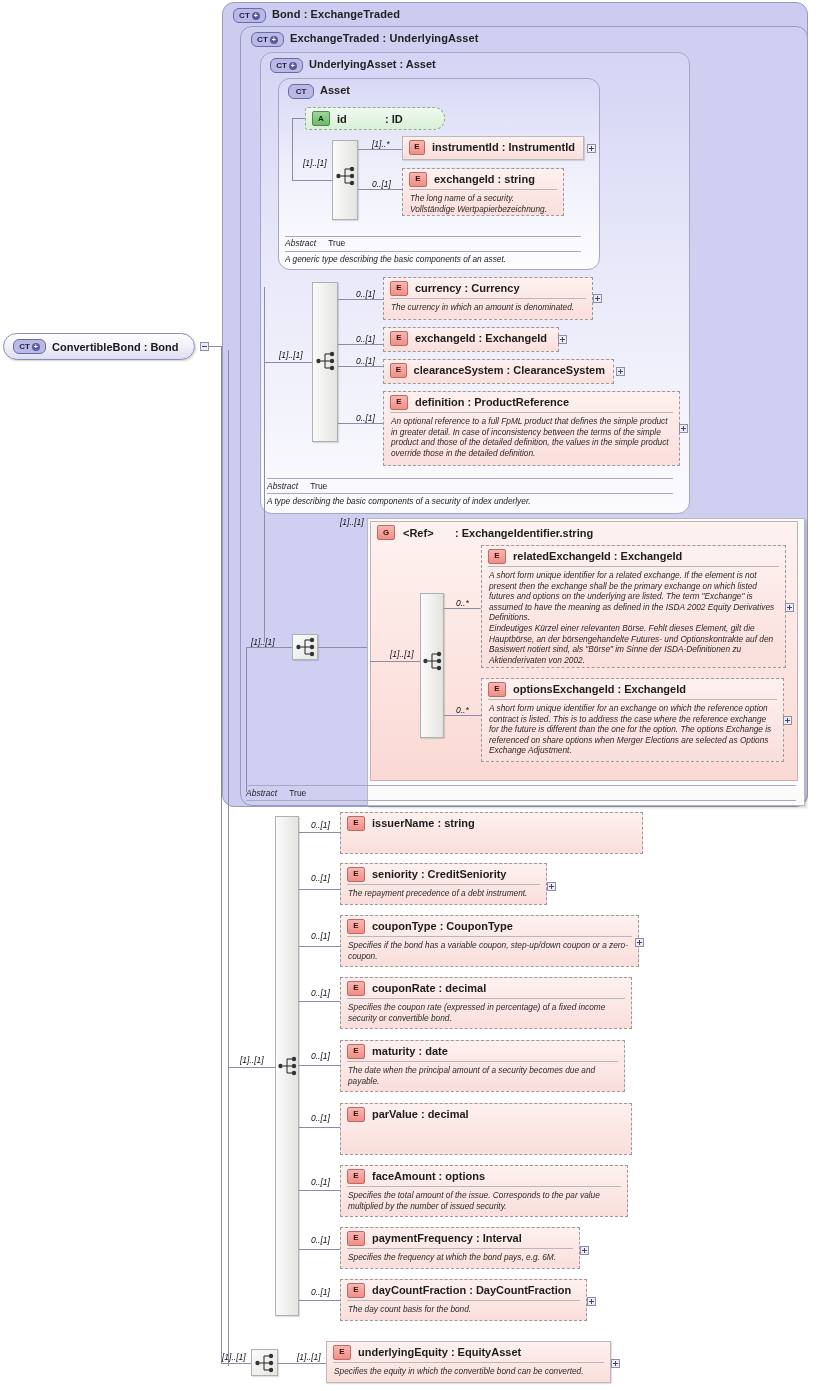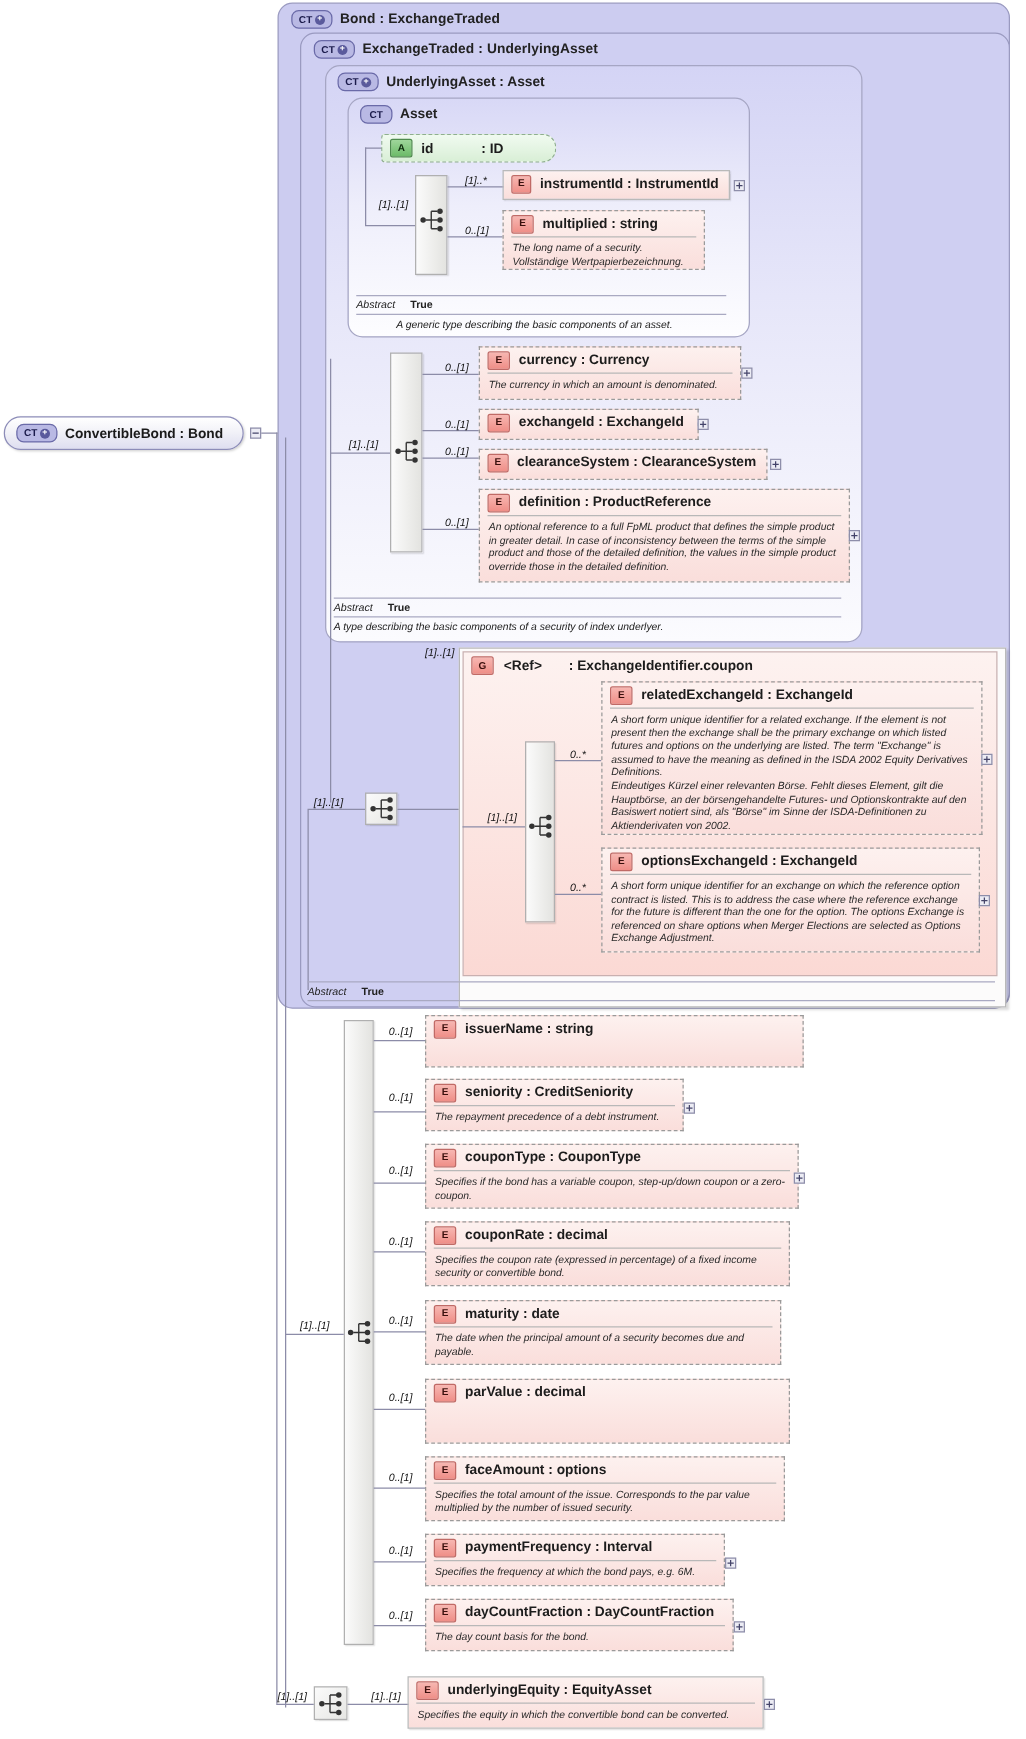--- a/index.html
+++ b/index.html
@@ -135,21 +135,21 @@
   .exp:before{
     content:"";position:absolute;left:1px;top:3px;width:5px;height:1px;background:#44446a;
   }
   .exp.plus:after{
     content:"";position:absolute;left:3px;top:1px;width:1px;height:5px;background:#44446a;
   }
 
   
   .absrow{position:absolute;display:flex;align-items:center;white-space:nowrap;}
   .absrow .k{font-size:8.5px;font-style:italic;color:#222;margin-right:12px;}
-  .absrow .v{font-size:8.5px;font-weight:bold;color:#222;}
+  .absrow .v{font-size:8.5px;font-weight:normal;color:#222;}
   .hrule{position:absolute;height:1px;background:#a9a9c2;}
   .docline{position:absolute;font-size:8.3px;font-style:italic;color:#222;white-space:nowrap;}
 
   
   .panel{
     position:absolute;box-sizing:border-box;border:1px solid #a6a6c4;
     border-radius:12px;
     background:linear-gradient(to bottom,#d4d4f5 0%,#e6e6f9 40%,#fbfbfe 100%);
   }
 </style>
@@ -213,33 +213,33 @@
       <span>instrumentId : InstrumentId</span>
     </div>
   </div>
   <div class="exp plus" style="left:587px;top:144px;"></div>
 
   <div class="ln lnh" style="left:358px;top:189px;width:45px;height:1px;"></div>
   <div class="card" style="left:372px;top:179px;">0..[1]</div>
   <div class="elem dashed" style="left:402px;top:168px;width:162px;height:48px;">
     <div class="etitle">
       <span class="ebadge">E</span>
-      <span>multiplied : string</span>
+      <span>exchangeId : string</span>
     </div>
     <div class="edoc" style="white-space:pre-line;">The long name of a security.
 Vollständige Wertpapierbezeichnung.</div>
   </div>
 
   <div class="hrule" style="left:285px;top:236px;width:296px;"></div>
   <div class="absrow" style="left:285px;top:238px;">
     <span class="k">Abstract</span>
       <span class="v">True</span>
   </div>
   <div class="hrule" style="left:285px;top:251px;width:296px;"></div>
-  <div class="docline" style="left:285px;top:254px;margin-left:32px;">A generic type describing the basic components of an asset.</div>
+  <div class="docline" style="left:285px;top:254px;">A generic type describing the basic components of an asset.</div>
 
   <div class="ln lnv" style="left:264px;top:287px;width:1px;height:355px;"></div>
 
   <div class="seqbar" style="left:312px;top:282px;width:26px;height:160px;"></div>
   <svg class="seqglyph" style="left:316px;top:350px;" width="20" height="22" viewBox="0 0 20 22">
     <circle cx="2.5" cy="11" r="2.2" fill="#333"></circle>
     <line x1="4.6" y1="11" x2="9" y2="11" stroke="#333" stroke-width="1.1"></line>
     <line x1="9" y1="4" x2="9" y2="18" stroke="#333" stroke-width="1.1"></line>
     <line x1="9" y1="4" x2="14" y2="4" stroke="#333" stroke-width="1.1"></line>
     <line x1="9" y1="11" x2="14" y2="11" stroke="#333" stroke-width="1.1"></line>
@@ -318,21 +318,21 @@
   <div class="card" style="left:251px;top:637px;">[1]..[1]</div>
   <div class="ln lnh" style="left:246px;top:647px;width:46px;height:1px;"></div>
   <div class="ln lnh" style="left:318px;top:647px;width:52px;height:1px;"></div>
   <div class="card" style="left:340px;top:517px;">[1]..[1]</div>
 
   <div class="grpwrap" style="left:367px;top:518px;width:438px;height:288px;"></div>
   <div class="grpbox" style="left:370px;top:521px;width:428px;height:260px;"></div>
   <div class="grphdr" style="left:377px;top:525px;">
     <span class="gbadge">G</span>
     <span style="display:inline-block;width:52px;">&lt;Ref&gt;</span>
-    <span>: ExchangeIdentifier.coupon</span>
+    <span>: ExchangeIdentifier.string</span>
   </div>
 
   <div class="seqbar" style="left:420px;top:593px;width:24px;height:145px;"></div>
   <svg class="seqglyph" style="left:423px;top:650px;" width="20" height="22" viewBox="0 0 20 22">
     <circle cx="2.5" cy="11" r="2.2" fill="#333"></circle>
     <line x1="4.6" y1="11" x2="9" y2="11" stroke="#333" stroke-width="1.1"></line>
     <line x1="9" y1="4" x2="9" y2="18" stroke="#333" stroke-width="1.1"></line>
     <line x1="9" y1="4" x2="14" y2="4" stroke="#333" stroke-width="1.1"></line>
     <line x1="9" y1="11" x2="14" y2="11" stroke="#333" stroke-width="1.1"></line>
     <line x1="9" y1="18" x2="14" y2="18" stroke="#333" stroke-width="1.1"></line>

